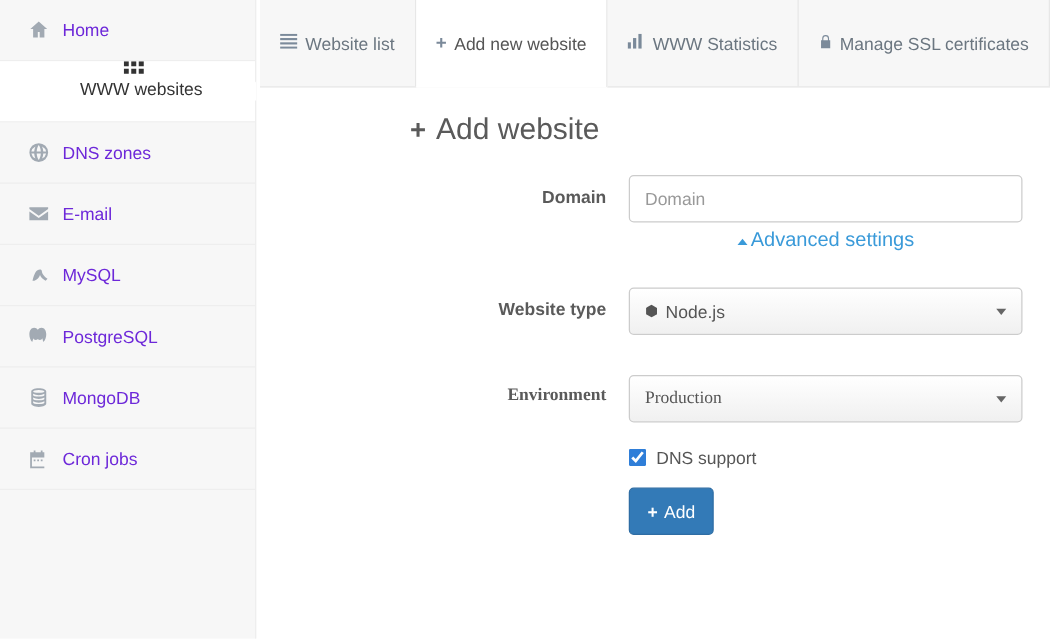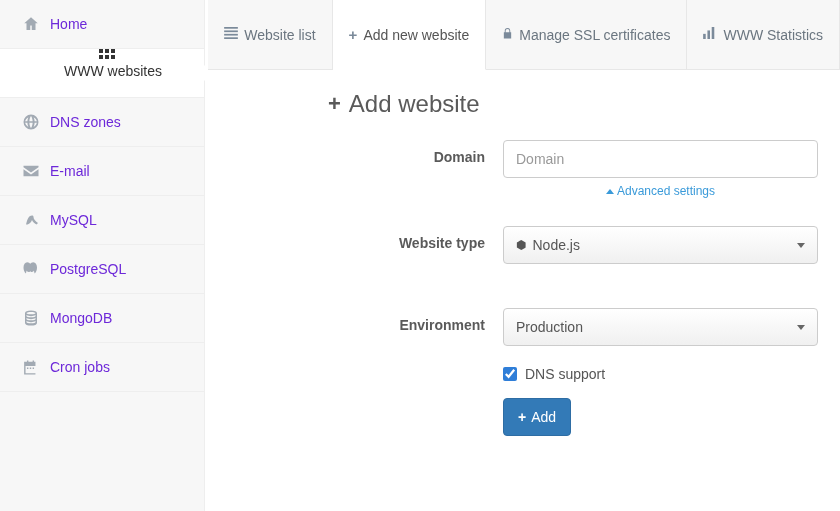--- a/index.html
+++ b/index.html
@@ -132,21 +132,21 @@
   .select-btn .sel-left { display:flex; align-items:center; gap:6px; }
   .caret {
     width: 0; height: 0;
     border-left: 4px solid transparent;
     border-right: 4px solid transparent;
     border-top: 5px solid #666;
   }
   .adv-link {
     text-align: center;
     color: #3a9ad9;
-    font-size: 12px;
+    font-size: 16px;
     margin: 6px 0 16px 0;
     cursor: pointer;
     display:flex; align-items:center; justify-content:center; gap:3px;
   }
   .adv-link .tri-up {
     width:0;height:0;border-left:4px solid transparent;border-right:4px solid transparent;border-bottom:5px solid #3a9ad9;
   }
   .help-text { color: #888; font-size: 13.5px; margin-top: 6px; line-height:1.4; }
   .checkbox-row { display:flex; align-items:center; gap:8px; margin: 8px 0 16px 0; }
   .checkbox-row input { accent-color:#2f7ed8; width:14px; height:14px; }
@@ -255,35 +255,35 @@
             </svg>
         </span>
         <span>Website list</span>
       </div>
       <div class="tab active">
         <span class="ticon" style="font-weight:bold;font-size:15px;">+</span>
         <span>Add new website</span>
       </div>
       <div class="tab">
         <span class="ticon">
-          <svg width="11" height="13" viewBox="0 0 24 28" fill="currentColor">
-              <path d="M12 2a6 6 0 00-6 6v3H4v14h16V11h-2V8a6 6 0 00-6-6zm-4 6a4 4 0 118 0v3H8V8z"></path>
-            </svg>
-        </span>
-        <span>Manage SSL certificates</span>
-      </div>
-      <div class="tab">
-        <span class="ticon">
           <svg width="14" height="12" viewBox="0 0 16 14" fill="currentColor">
               <rect x="0" y="8" width="3" height="6"></rect>
               <rect x="5" y="4" width="3" height="10"></rect>
               <rect x="10" y="0" width="3" height="14"></rect>
             </svg>
         </span>
         <span>WWW Statistics</span>
+      </div>
+      <div class="tab">
+        <span class="ticon">
+          <svg width="11" height="13" viewBox="0 0 24 28" fill="currentColor">
+              <path d="M12 2a6 6 0 00-6 6v3H4v14h16V11h-2V8a6 6 0 00-6-6zm-4 6a4 4 0 118 0v3H8V8z"></path>
+            </svg>
+        </span>
+        <span>Manage SSL certificates</span>
       </div>
     </div>
 
     <div class="content">
       <h2 class="page-title">
         <span class="plus">+</span>
         <span>Add website</span>
       </h2>
 
       <div class="form-row">
@@ -306,21 +306,21 @@
               <span>Node.js</span>
             </span>
             <span class="caret"></span>
           </div>
         </div>
       </div>
 
       <div class="form-row">
       </div>
 
-      <div class="form-row" style="margin-top:32px;">
+      <div class="form-row" style="margin-top:20px;font-family:Liberation Serif, serif;">
         <label class="form-label">Environment</label>
         <div class="form-field">
           <div class="select-btn">
             <span>Production</span>
             <span class="caret"></span>
           </div>
         </div>
       </div>
 
       <div class="form-row">

